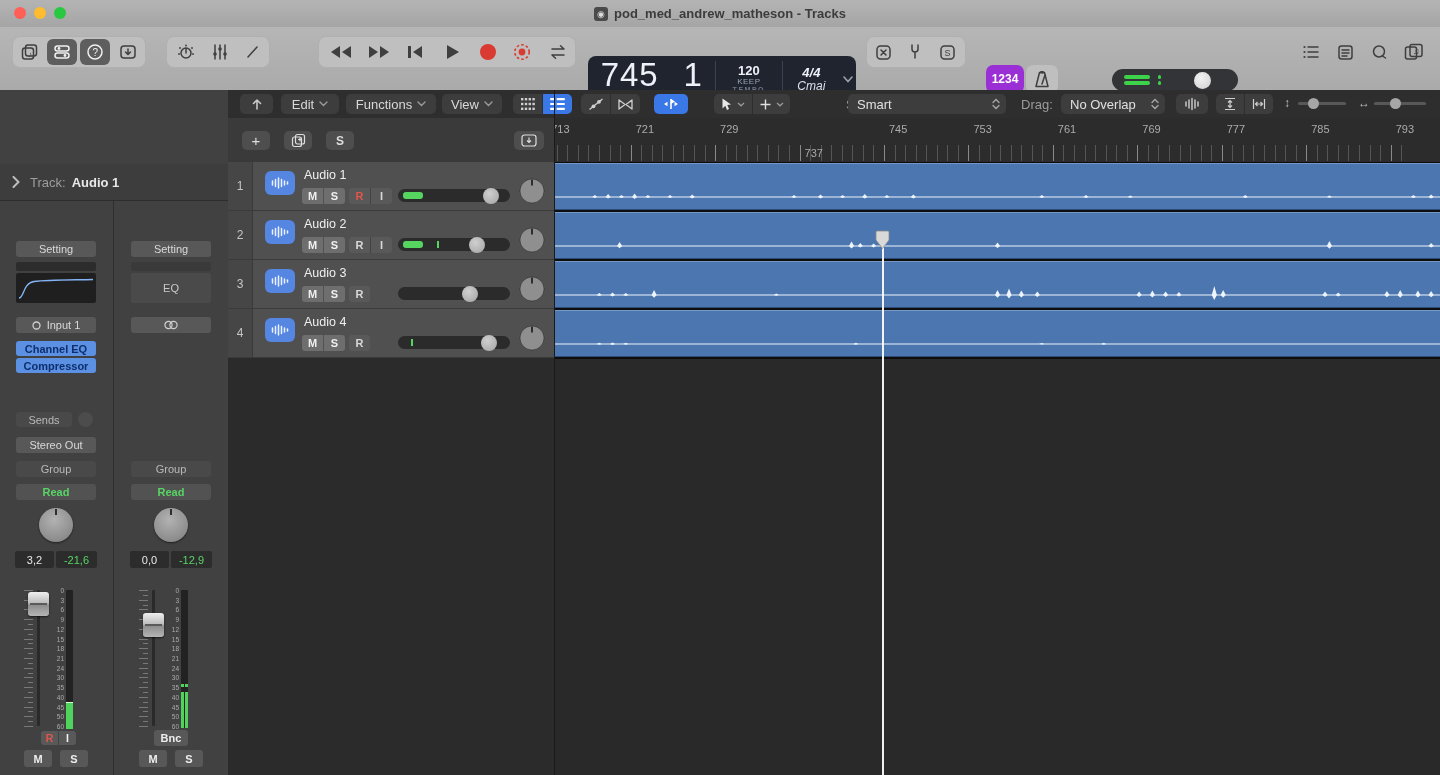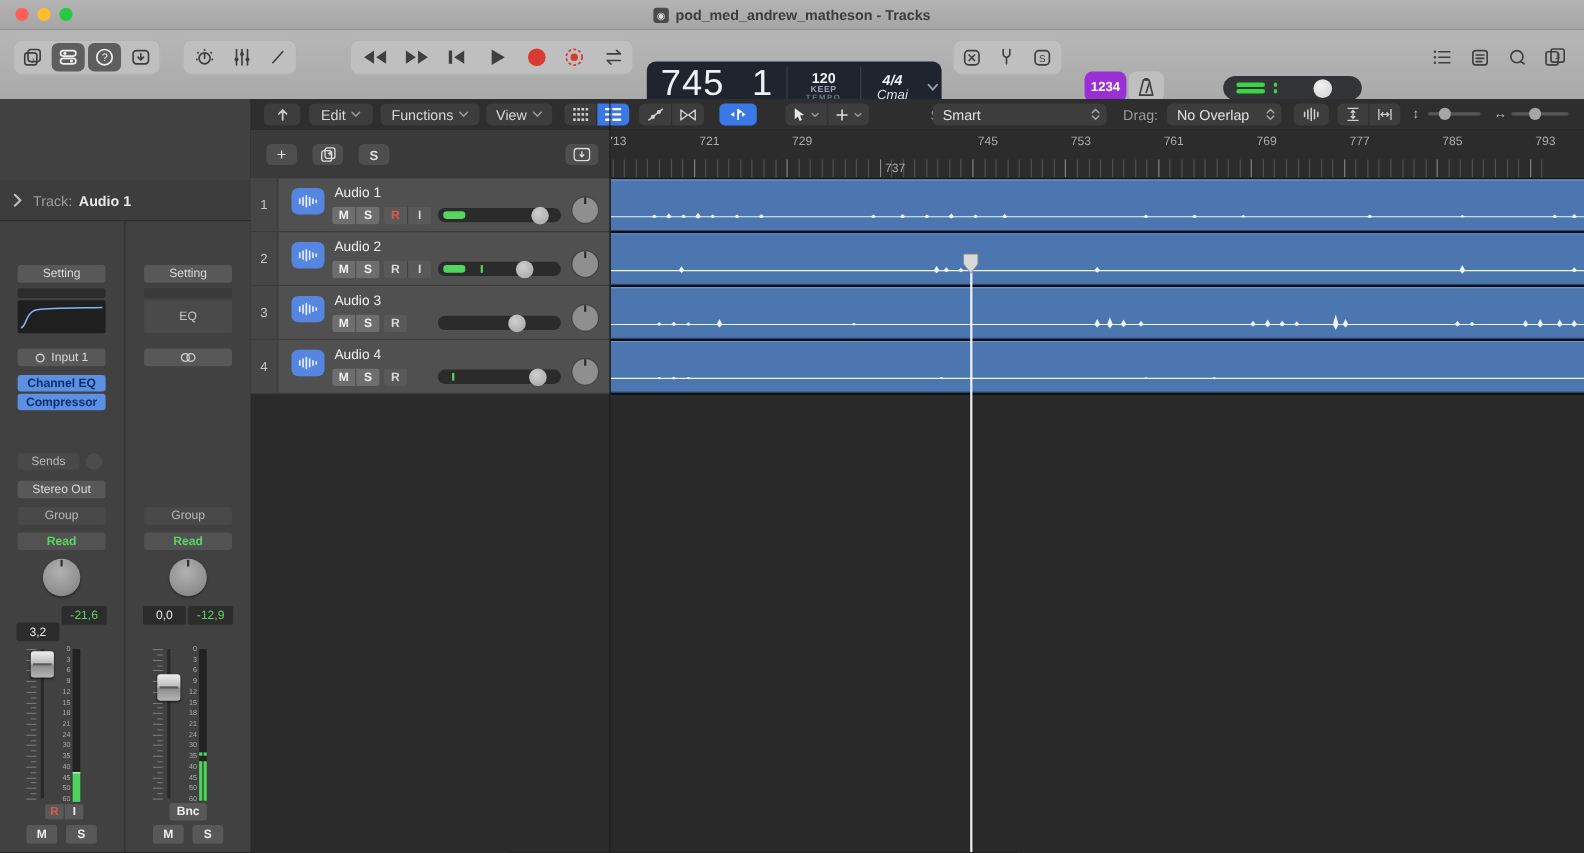--- a/index.html
+++ b/index.html
@@ -24,21 +24,21 @@
   .ticon{stroke:#3f3f3f;fill:none;stroke-width:1.5;stroke-linecap:round;stroke-linejoin:round;}
   .ticon-w{stroke:#f0f0f0;fill:none;stroke-width:1.5;stroke-linecap:round;stroke-linejoin:round;}
   
   #lcd{left:588px;top:29px;width:268px;height:46px;background:#20242e;border-radius:8px;
        display:flex;align-items:stretch;color:#eef1f8;}
   .lcd-div{width:1px;background:#3a4150;margin:5px 0;}
   .lcd-col{display:flex;flex-direction:column;align-items:center;justify-content:center;line-height:1.05;}
   .lcd-big{font-size:33px;font-weight:200;letter-spacing:1px;}
   .lcd-sub{font-size:7px;color:#6e7689;letter-spacing:1.5px;font-weight:bold;}
   .lcd-mid{font-size:13px;font-weight:bold;}
-  .lcd-small{font-size:8px;color:#9aa2b5;font-weight:bold;letter-spacing:0.5px;}
+  .lcd-small{font-size:8px;color:#9aa2b5;font-weight:normal;letter-spacing:0.5px;}
   
   #master-slider{left:1112px;top:42px;width:126px;height:22px;border-radius:11px;background:#323437;}
   .mbar{position:absolute;height:4px;border-radius:2px;}
   #master-knob{position:absolute;width:17px;height:17px;border-radius:50%;top:2.5px;
     background:radial-gradient(circle at 40% 35%,#f2f2f2,#cfcfcf);}
   
   #inspector{left:0;top:90px;width:228px;height:685px;background:#414141;border-right:2px solid #1b1b1b;}
   .insp-row{left:0;width:228px;background:#3d3d3d;border-bottom:1px solid #2c2c2c;
     display:flex;align-items:center;color:#e4e4e4;font-size:13px;}
   .insp-chev{margin:0 10px 0 12px;display:flex;}
@@ -362,21 +362,21 @@
     <div class="strip-btn abs" style="left:16px;top:347px;width:80px;height:16px;">
       <span>Stereo Out</span>
     </div>
     <div class="grp-btn abs" style="left:16px;top:371px;width:80px;height:16px;">
       <span>Group</span>
     </div>
     <div class="read-btn abs" style="left:16px;top:394px;width:80px;height:16px;color:#58d565;">
       <span>Read</span>
     </div>
     <div class="knob abs" style="left:39px;top:418px;width:34px;height:34px;"></div>
-    <div class="valbox abs" style="left:15px;top:476px;width:39px;height:17px;color:#e8e8e8;">
+    <div class="valbox abs" style="left:15px;top:461px;width:39px;height:17px;color:#e8e8e8;">
       <span>3,2</span>
     </div>
     <div class="valbox abs" style="left:56px;top:461px;width:41px;height:17px;color:#58d565;">
       <span>-21,6</span>
     </div>
 
     <div class="abs fader-zone" style="left:0;top:498px;width:113px;height:140px;">
         <div class="tickline" style="left:24px;top:2.0px;width:9px;"></div>
         <div class="tickline" style="left:28px;top:6.9px;width:5px;"></div>
         <div class="tickline" style="left:24px;top:11.7px;width:9px;"></div>

